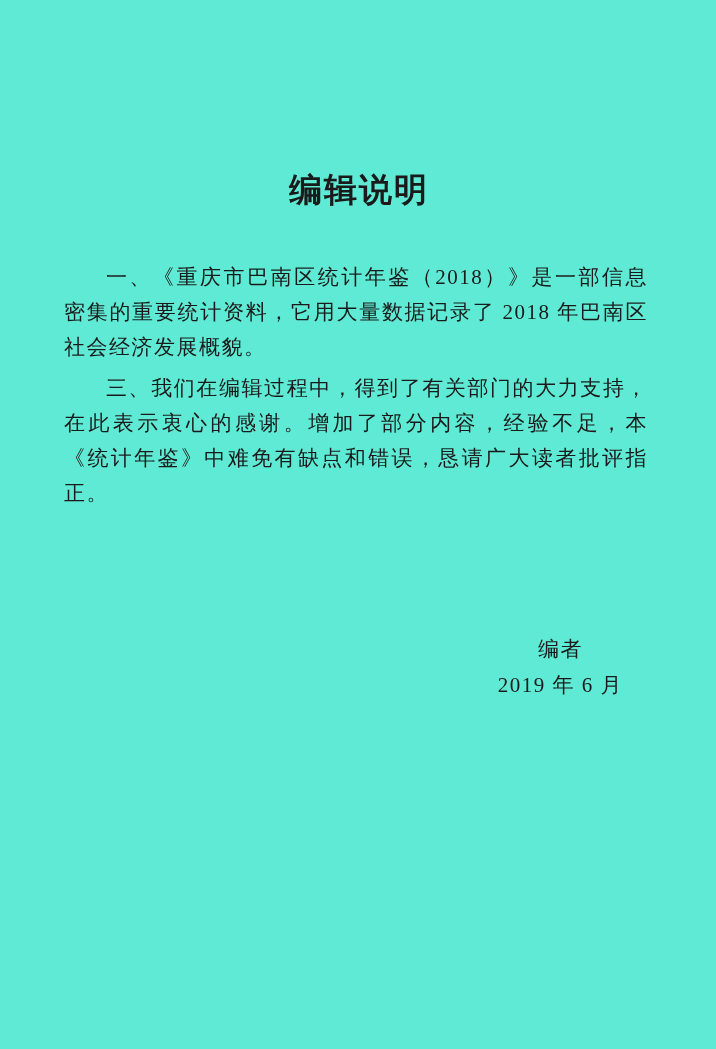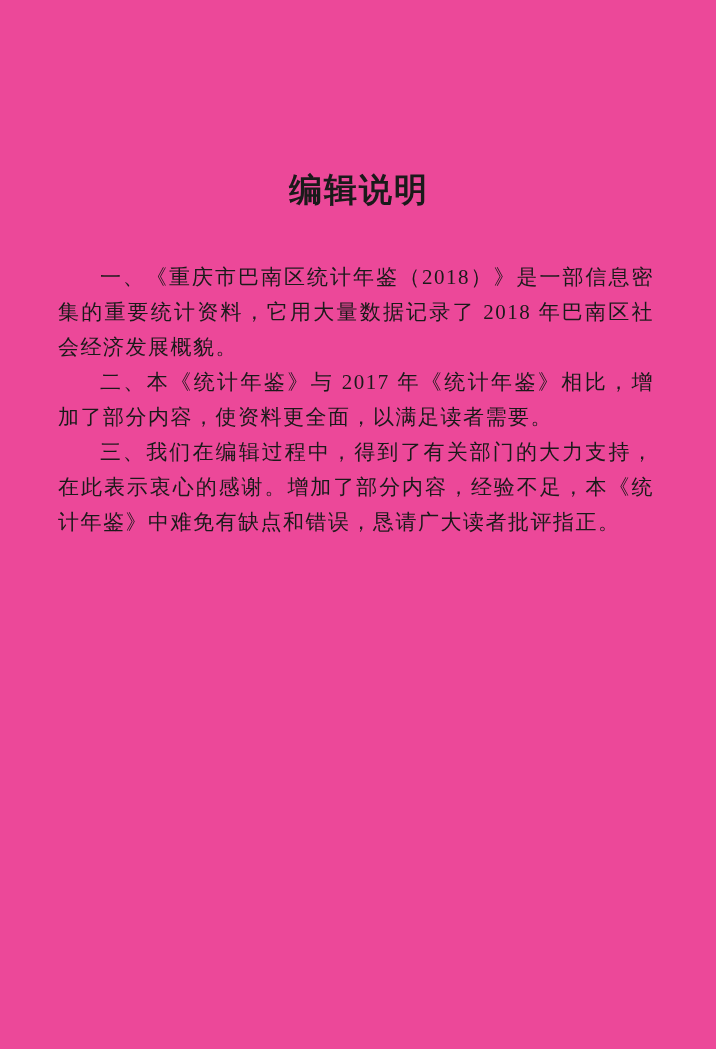--- a/index.html
+++ b/index.html
@@ -5,21 +5,21 @@
   html, body {
     margin: 0;
     padding: 0;
     background: #e8e8e8;
   }
   .page {
     position: relative;
     width: 716px;
     height: 1049px;
     margin: 0 auto;
-    background: #ec4899;
+    background: #5eead4;
     color: #1a1a1a;
     font-family: "Liberation Serif", "DejaVu Serif", serif;
     overflow: hidden;
     box-sizing: border-box;
   }
   .doc-title {
     margin: 0;
     padding-top: 170px;
     height: 40px;
     line-height: 40px;
@@ -31,21 +31,21 @@
   }
   .body-text {
     margin: 50px 62px 0 58px;
     font-size: 21px;
     line-height: 35px;
     letter-spacing: 1.5px;
     text-align: justify;
     text-justify: inter-character;
   }
   .body-text p {
-    margin: 0;
+    margin: 6px;
     text-indent: 2em;
   }
   .signature-block {
     margin-top: 120px;
     margin-left: auto;
     margin-right: 93px;
     width: max-content;
     text-align: center;
     font-size: 21px;
     line-height: 36px;
@@ -57,18 +57,21 @@
 </style>
 </head>
 <body>
 
 <div class="page">
 
   <h1 class="doc-title">编辑说明</h1>
 
   <div class="body-text">
     <p>一、《重庆市巴南区统计年鉴（2018）》是一部信息密集的重要统计资料，它用大量数据记录了 2018 年巴南区社会经济发展概貌。</p>
-    <p>二、本《统计年鉴》与 2017 年《统计年鉴》相比，增加了部分内容，使资料更全面，以满足读者需要。</p>
     <p>三、我们在编辑过程中，得到了有关部门的大力支持，在此表示衷心的感谢。增加了部分内容，经验不足，本《统计年鉴》中难免有缺点和错误，恳请广大读者批评指正。</p>
   </div>
 
+  <div class="signature-block">
+    <div>编者</div>
+    <div>2019 年 6 月</div>
+  </div>
 
 </div>
 
 </body></html>

